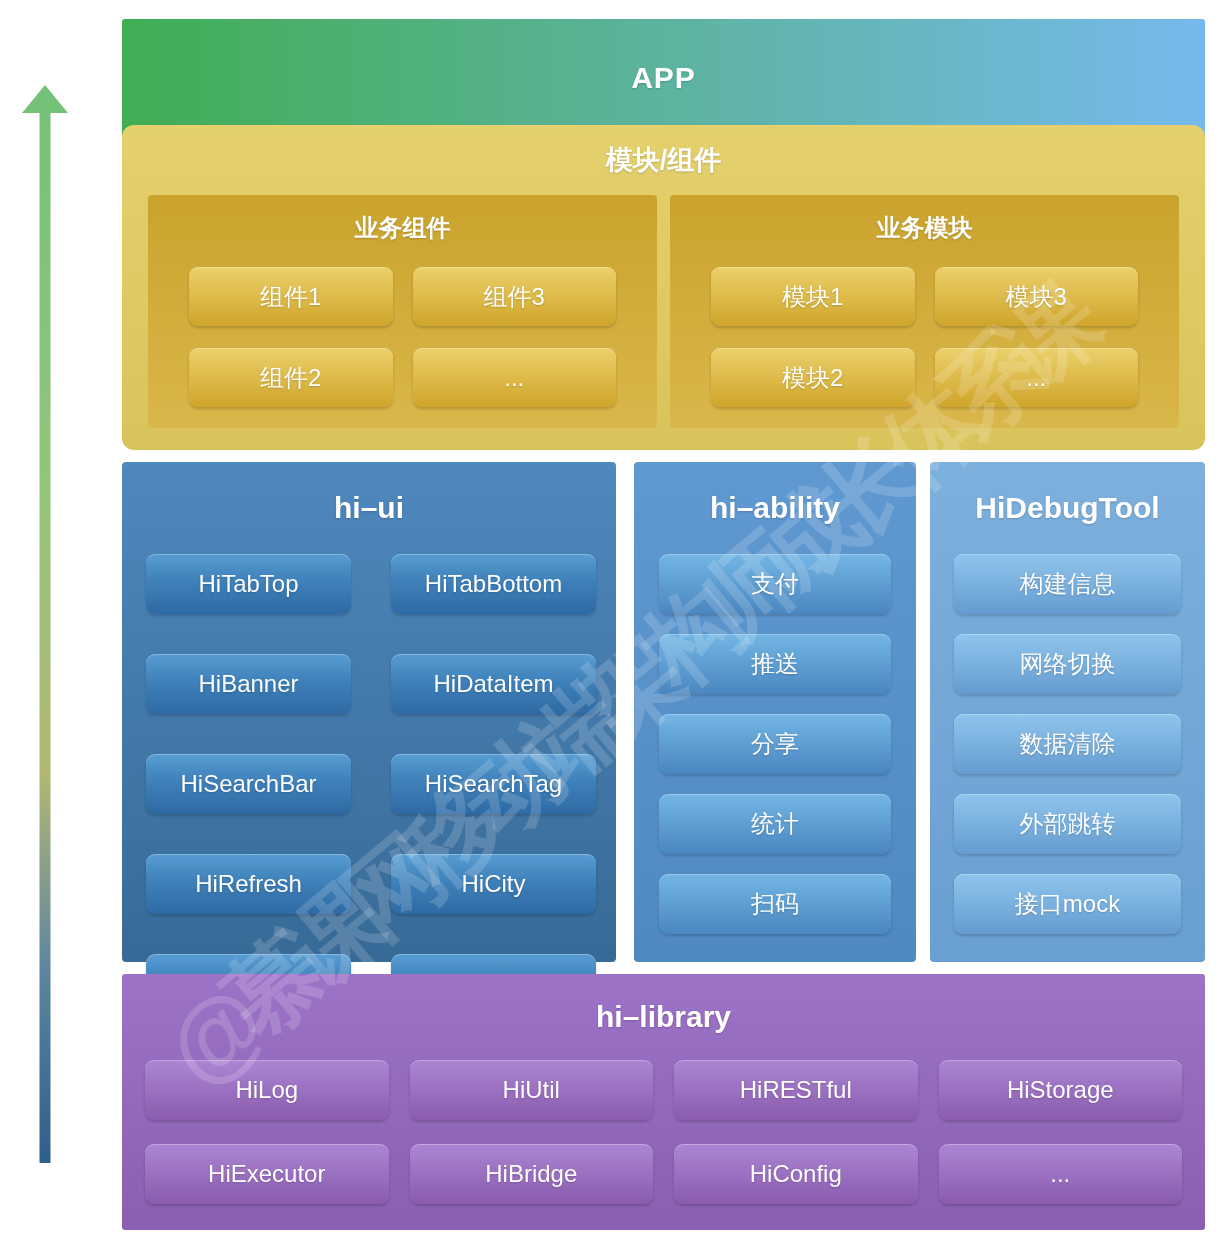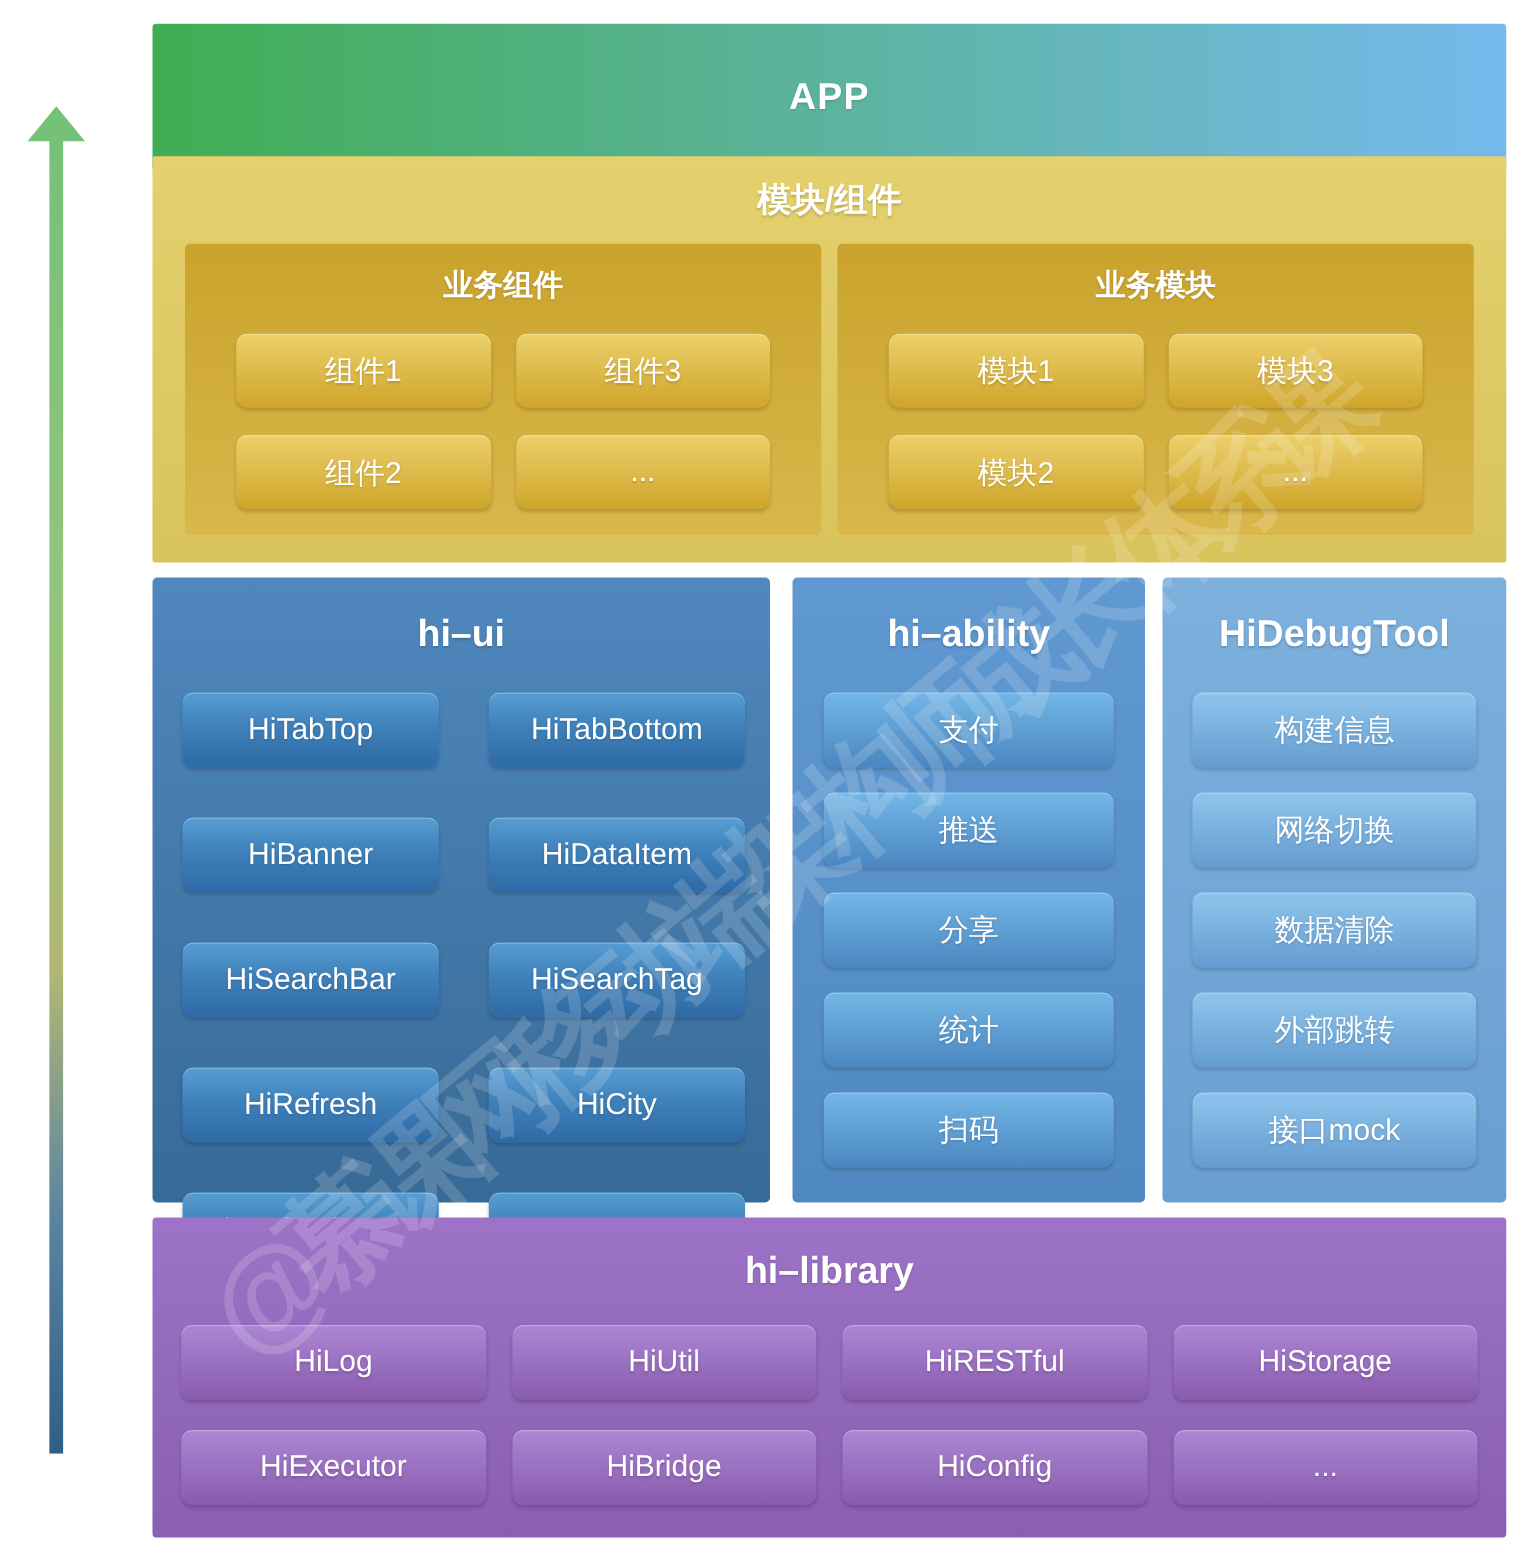--- a/index.html
+++ b/index.html
@@ -34,21 +34,21 @@
     background: linear-gradient(90deg, var(--app-green), var(--app-teal) 55%, var(--app-blue));
     border-radius: 3px;
     display: flex; align-items: center; justify-content: center;
   }
   .app-bar .layer-title { font-size: 30px; font-weight: bold; letter-spacing: 1px; }
 
   
   .modules {
     position: absolute; left: 122px; top: 125px; width: 1083px; height: 325px;
     background: linear-gradient(180deg, var(--gold-bg-top), var(--gold-bg-bottom));
-    border-radius: 2px;
+    border-radius: 12px;
   }
   .modules-title {
     height: 70px; display: flex; align-items: center; justify-content: center;
     font-size: 27px; font-weight: bold;
   }
   .gold-row { display: flex; gap: 13px; padding: 0 26px; height: 233px; }
   .gold-panel {
     flex: 1 1 0; border-radius: 4px;
     background: linear-gradient(180deg, var(--gold-panel-top), var(--gold-panel-bottom));
   }

